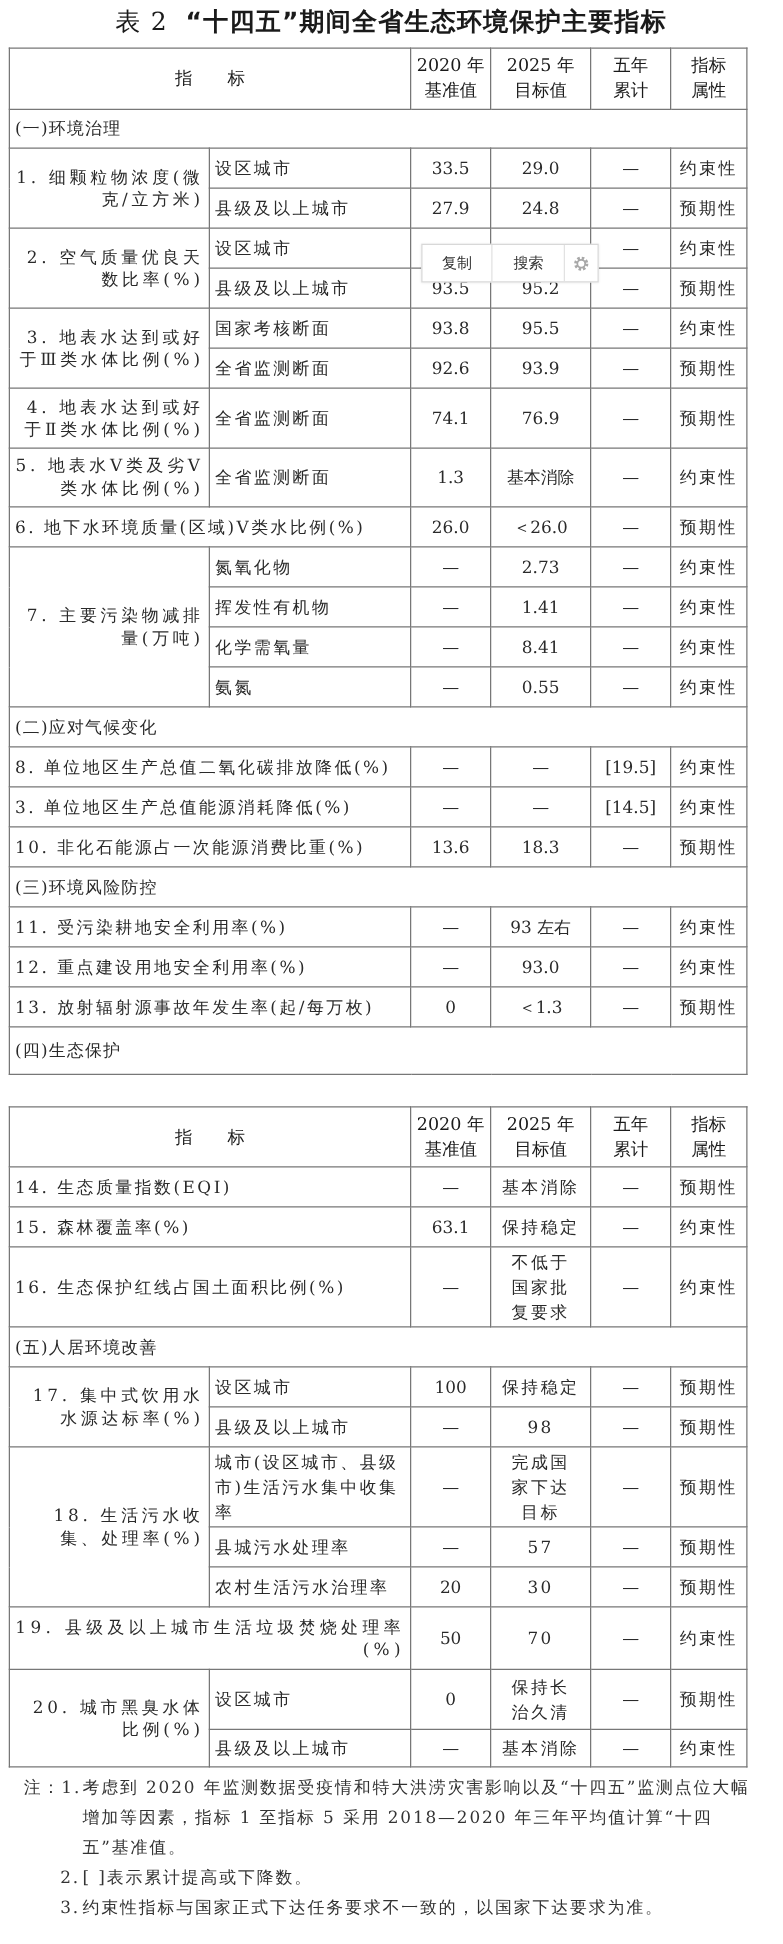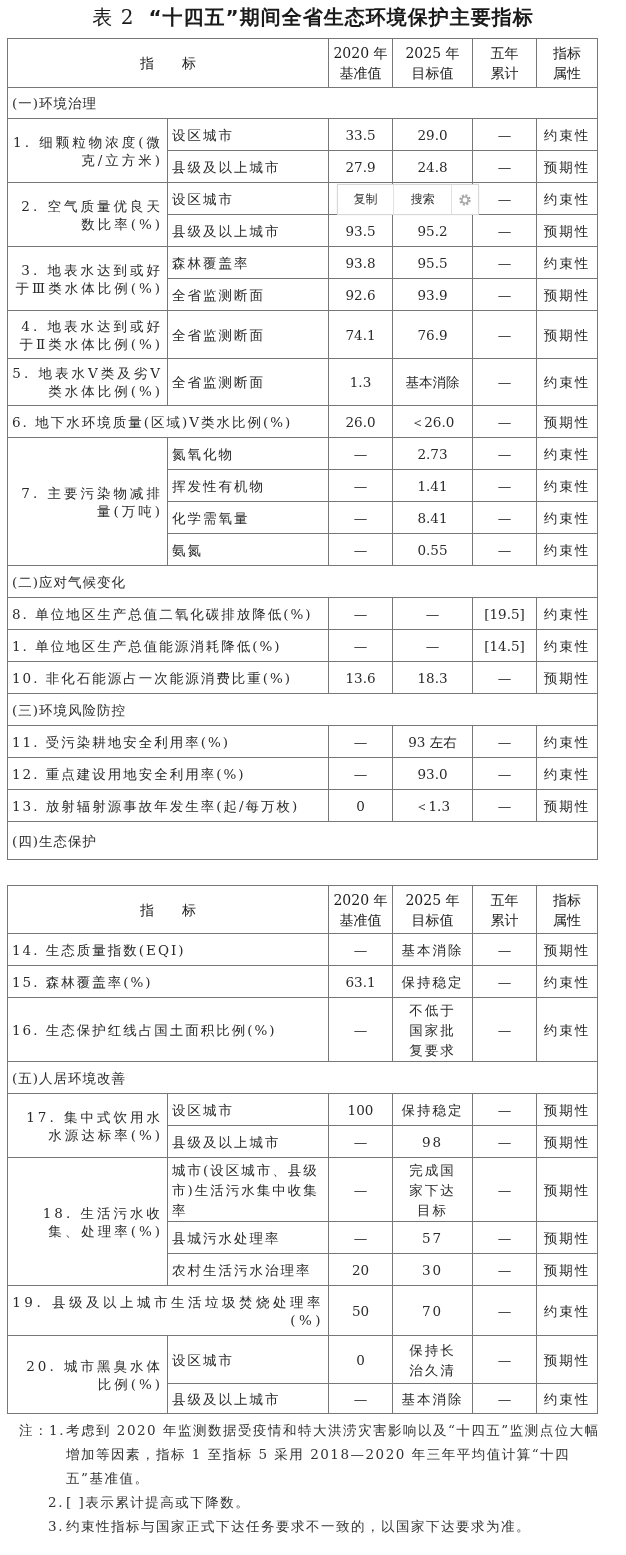--- a/index.html
+++ b/index.html
@@ -14,21 +14,21 @@
   td, th { border:1px solid #777; font-size:13.5px; padding:0 4px; line-height:18px;
            font-weight:normal; vertical-align:middle; }
   th { font-family:"DejaVu Sans","Liberation Sans",sans-serif; font-size:14px;
        color:#1a1a1a; text-align:center; line-height:20px; }
   th .yr { font-family:"DejaVu Serif",serif; }
   .c { text-align:center; }
   .l { text-align:left; letter-spacing:2px; }
   .ind { text-align:right; letter-spacing:3px; }
   .sec { text-align:left; letter-spacing:1px; }
   .attr { text-align:center; letter-spacing:2px; }
-  .popup { position:absolute; left:337px; top:184px; width:140px; height:29px;
+  .popup { position:absolute; left:337px; top:195px; width:140px; height:29px;
            background:#fff; border:1px solid #d8d8d8; display:flex;
            font-family:"DejaVu Sans","Liberation Sans",sans-serif; font-size:12px; color:#333;
            box-shadow:0 0 2px rgba(0,0,0,0.08); }
   .popup .pbtn { display:flex; align-items:center; justify-content:center;
                  border-right:1px solid #e2e2e2; cursor:pointer; }
   .popup .pbtn:last-child { border-right:none; }
   .gear { width:14px; height:14px; }
   .notes { position:absolute; left:18px; top:1418px; width:590px;
            font-size:13.5px; line-height:24px; letter-spacing:1.5px; color:#333; }
   .note-row { display:flex; }
@@ -88,21 +88,21 @@
   <tr style="height:32px">
     <td class="l">县级及以上城市</td>
     <td class="c">93.5</td>
     <td class="c">95.2</td>
     <td class="c">—</td>
     <td class="attr">预期性</td>
   </tr>
 
   <tr style="height:32px">
     <td rowspan="2" class="ind">3. 地表水达到或好于Ⅲ类水体比例(%)</td>
-    <td class="l">森林覆盖率</td>
+    <td class="l">国家考核断面</td>
     <td class="c">93.8</td>
     <td class="c">95.5</td>
     <td class="c">—</td>
     <td class="attr">约束性</td>
   </tr>
   <tr style="height:32px">
     <td class="l">全省监测断面</td>
     <td class="c">92.6</td>
     <td class="c">93.9</td>
     <td class="c">—</td>
@@ -169,21 +169,21 @@
   </tr>
 
   <tr style="height:32px">
     <td colspan="2" class="l">8. 单位地区生产总值二氧化碳排放降低(%)</td>
     <td class="c">—</td>
     <td class="c">—</td>
     <td class="c">[19.5]</td>
     <td class="attr">约束性</td>
   </tr>
   <tr style="height:32px">
-    <td colspan="2" class="l">1. 单位地区生产总值能源消耗降低(%)</td>
+    <td colspan="2" class="l">3. 单位地区生产总值能源消耗降低(%)</td>
     <td class="c">—</td>
     <td class="c">—</td>
     <td class="c">[14.5]</td>
     <td class="attr">约束性</td>
   </tr>
   <tr style="height:32px">
     <td colspan="2" class="l">10. 非化石能源占一次能源消费比重(%)</td>
     <td class="c">13.6</td>
     <td class="c">18.3</td>
     <td class="c">—</td>

